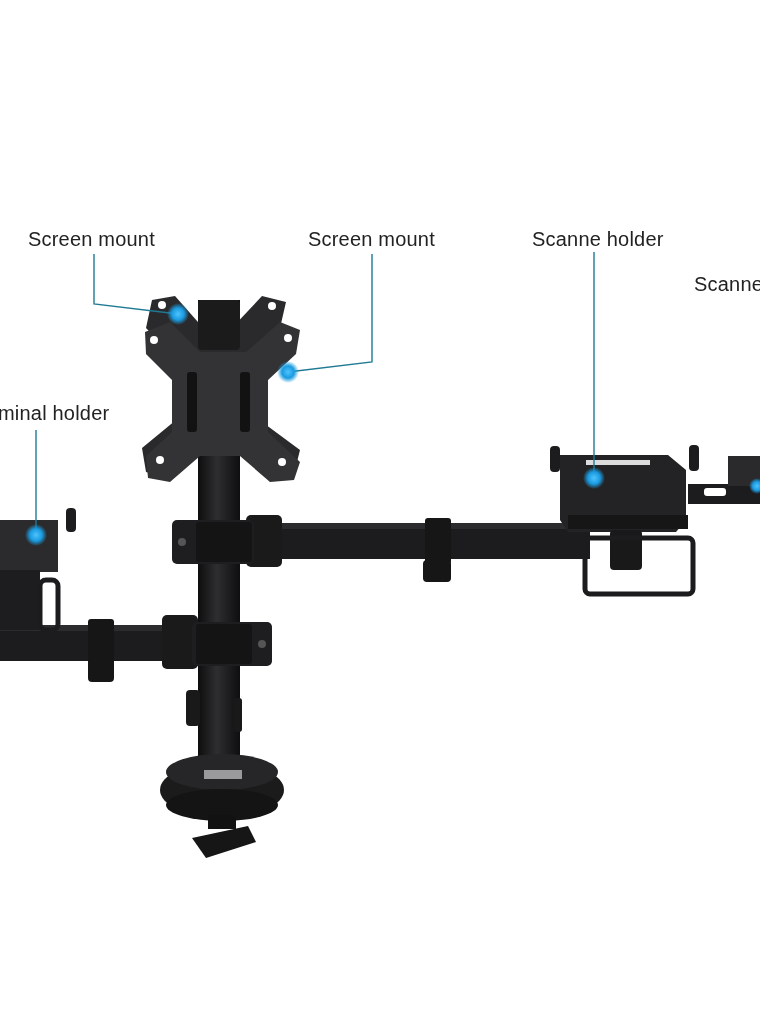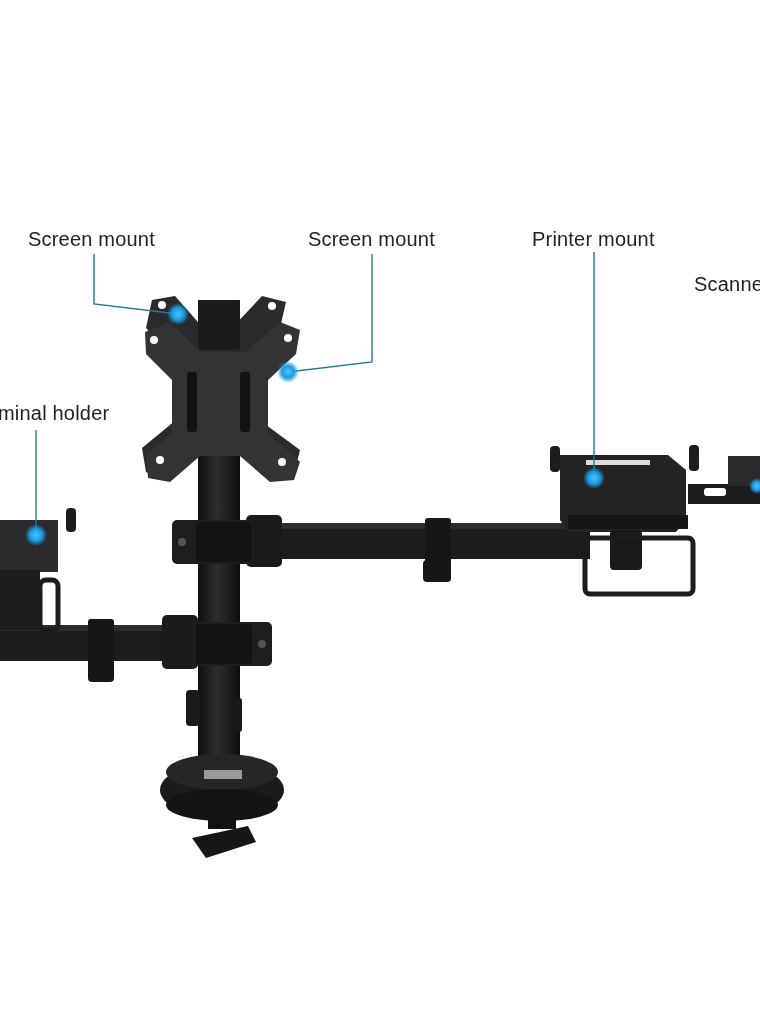--- a/index.html
+++ b/index.html
@@ -115,16 +115,16 @@
       <circle cx="178" cy="314" r="11" fill="url(#dotg)"></circle>
       <circle cx="288" cy="372" r="11" fill="url(#dotg)"></circle>
       <circle cx="594" cy="478" r="11" fill="url(#dotg)"></circle>
       <circle cx="36" cy="535" r="11" fill="url(#dotg)"></circle>
       <circle cx="757" cy="486" r="8" fill="url(#dotg)"></circle>
     </g>
   </svg>
 
   <div class="label" style="left:28px; top:228px;">Screen mount</div>
   <div class="label" style="left:308px; top:228px;">Screen mount</div>
-  <div class="label" style="left:532px; top:228px;">Printer mount</div>
+  <div class="label" style="left:532px; top:228px;">Scanne holder</div>
   <div class="label" style="left:694px; top:273px;">Scanne</div>
   <div class="label" style="left:-2px; top:402px;">minal holder</div>
 </div>
 
 </body></html>

